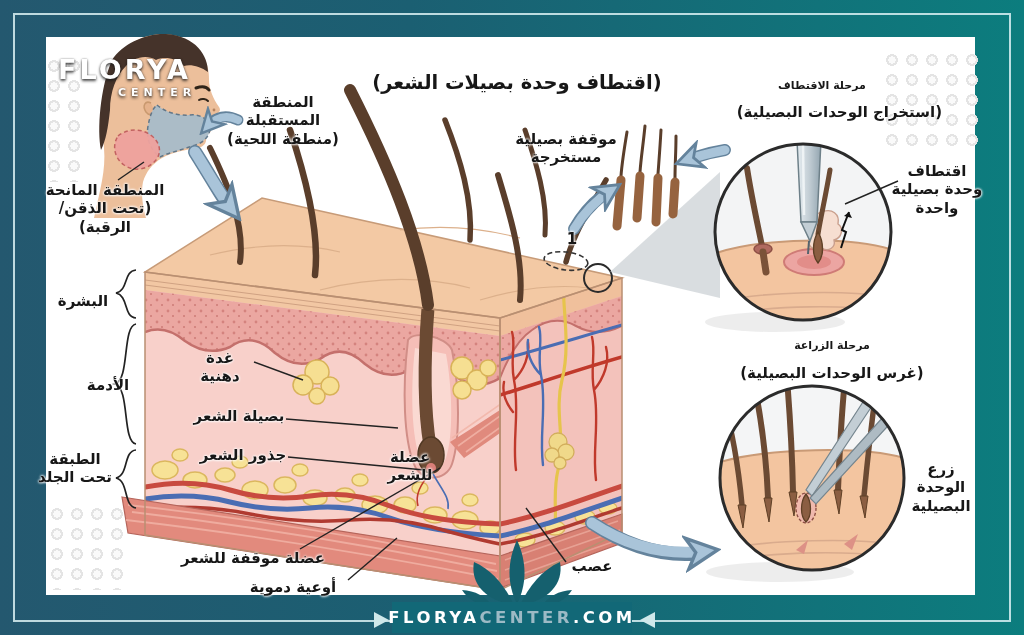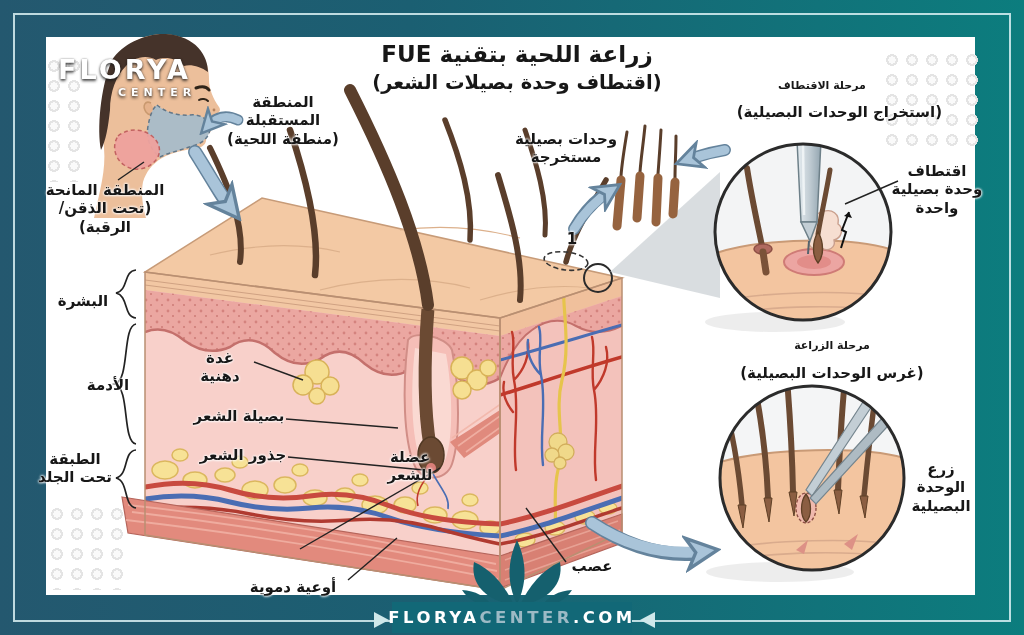--- a/index.html
+++ b/index.html
@@ -51,21 +51,20 @@
 </style>
 </head>
 <body>
 
 <div id="canvas">
   <div class="panel"></div>
   <div class="dots tl"></div>
   <div class="dots tr"></div>
   <div class="dots bl"></div>
 
-  <div class="lbl title1" style="left:317px;top:40px;width:400px;">زراعة اللحية بتقنية FUE</div>
   <div class="lbl title2" style="left:317px;top:71px;width:400px;">(اقتطاف وحدة بصيلات الشعر)</div>
 
   <svg class="layer" width="1024" height="635" viewBox="0 0 1024 635">
     <path d="M166,34 C196,36 210,60 209,80 C209,88 213,99 219,107 C221,110 220,113 215,114 C217,119 215,123 210,124 C213,129 211,134 205,135 C208,141 205,147 197,148 C186,150 172,152 162,158 C152,164 146,172 143,182 C141,192 142,204 146,218 L94,218 C100,190 106,170 104,148 C102,120 104,80 118,58 C128,42 146,33 166,34 Z" fill="#ecbf9b"></path>
     <path d="M166,34 C196,36 208,56 208,72 C200,66 190,64 184,66 C176,58 164,56 156,60 C146,54 132,58 126,66 C116,76 110,92 110,110 C108,128 106,140 101,150 C97,130 100,88 112,60 C122,44 146,33 166,34 Z" fill="#45332a"></path>
     <path d="M196,88 C202,86 207,87 209,90" stroke="#2f2419" stroke-width="3" fill="none" stroke-linecap="round"></path>
     <path d="M199,100 C202,98 206,99 208,101" stroke="#2f2419" stroke-width="2" fill="none" stroke-linecap="round"></path>
     <path d="M151,103 C145,100 142,106 146,112 C149,116 154,115 154,110" fill="#e5b28c" stroke="#c9996f" stroke-width="1.5"></path>
     <circle cx="214" cy="110" r="1.4" fill="#b5835f"></circle>
     <path d="M207,124 L215,121" stroke="#cf9272" stroke-width="2" stroke-linecap="round"></path>
@@ -354,24 +353,25 @@
     <span>الطبقة</span><br>
     <span>تحت الجلد</span>
   </div>
   <div class="lbl" style="left:186px;top:349px;width:68px;">غدة دهنية</div>
   <div class="lbl" style="left:192px;top:407px;width:94px;">بصيلة الشعر</div>
   <div class="lbl" style="left:198px;top:446px;width:90px;">جذور الشعر</div>
   <div class="lbl" style="left:372px;top:448px;width:76px;">
     <span>عضلة</span><br>
     <span>للشعر</span>
   </div>
+  <div class="lbl" style="left:176px;top:549px;width:154px;">عضلة موقفة للشعر</div>
   <div class="lbl" style="left:240px;top:578px;width:106px;">أوعية دموية</div>
   <div class="lbl" style="left:568px;top:557px;width:48px;">عصب</div>
   <div class="lbl" style="left:510px;top:130px;width:112px;">
-    <span>وحدات بصيلية</span><br>
+    <span>موقفة بصيلية</span><br>
     <span>مستخرجة</span>
   </div>
   <div class="lbl num" style="left:562px;top:230px;width:20px;">1</div>
 
   <div class="lbl circ-title" style="left:712px;top:79px;width:220px;">مرحلة الاقتطاف</div>
   <div class="lbl circ-sub" style="left:702px;top:103px;width:240px;text-align:right;">(استخراج الوحدات البصيلية)</div>
   <div class="lbl" style="left:886px;top:162px;width:102px;">
     <span>اقتطاف</span><br>
     <span>وحدة بصيلية</span><br>
     <span>واحدة</span>

